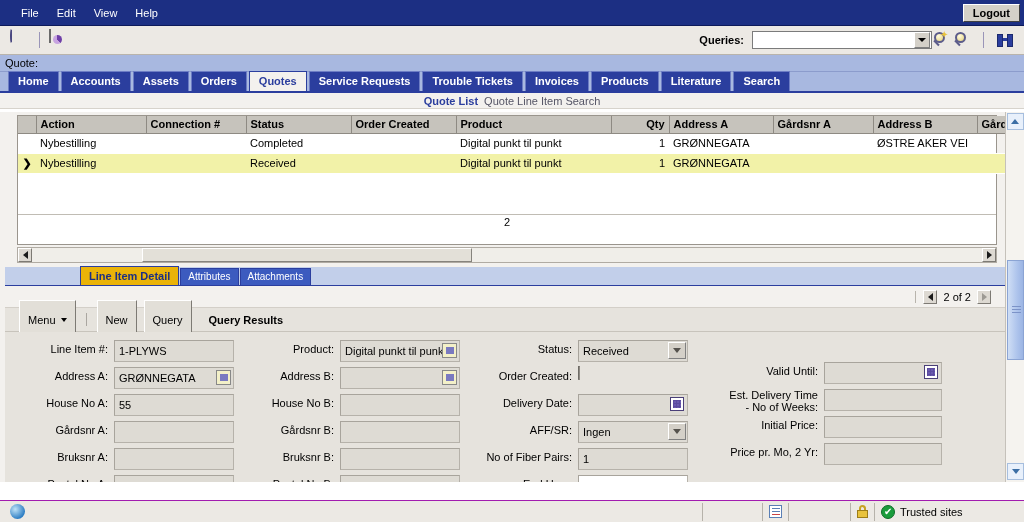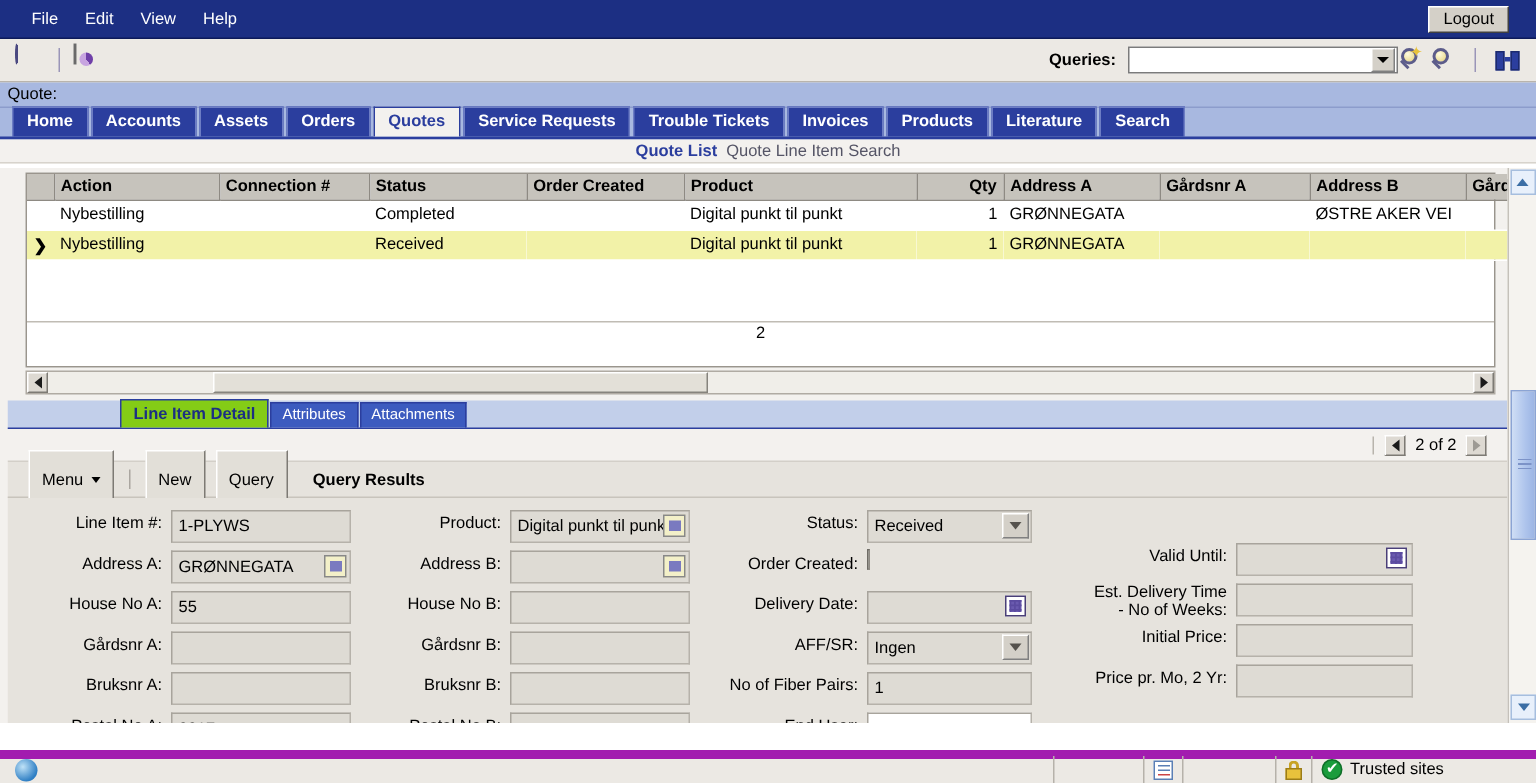--- a/index.html
+++ b/index.html
@@ -23,22 +23,22 @@
   }
   .menubar .mi {
     color: #ffffff; font-size: 11px;
     padding: 2px 9px; cursor: default;
   }
   .menubar .spacer { flex: 1; }
   .logout-btn {
     background: #d4d0c8; color: #000;
     border: 1px solid #fff;
     border-right-color:#404040; border-bottom-color:#404040;
-    font-size: 11px; font-weight: normal;
-    padding: 2px 9px; margin-right: 18px; cursor: pointer;
+    font-size: 11px; font-weight: bold;
+    padding: 2px 9px; margin-right: 4px; cursor: pointer;
   }
 
   
   .toolbar {
     height: 29px; background: #ece9e4;
     display: flex; align-items: center;
     border-bottom: 1px solid #b9b4ac;
     padding-left: 10px;
   }
   .tb-icon { width: 20px; height: 20px; display:inline-block; cursor:pointer; }
@@ -149,21 +149,21 @@
     margin-top:4px; height:19px; background:#c2cfea;
     display:flex; align-items:flex-end; padding-left:75px;
     border-bottom:1px solid #2b3e9e;
   }
   .vtab {
     font-size:10px; color:#fff; background:#3c5bbf;
     padding:2px 7px; margin-right:1px; cursor:pointer;
     border:1px solid #2b3e9e; border-bottom:none; line-height:12px;
   }
   .vtab.active {
-    background:#84cc16; color:#1c2f83; font-weight:bold; font-size:11px;
+    background:#eab308; color:#1c2f83; font-weight:bold; font-size:11px;
     padding:3px 8px;
   }
 
   
   .pagerrow {
     height:22px; background:#f3f1ee; display:flex;
     align-items:center; justify-content:flex-end; padding-right:14px;
     border-bottom:1px solid #d3cfc8;
   }
   .pg-sep { width:1px; height:12px; background:#b8b4ac; margin-right:7px; }
@@ -282,22 +282,22 @@
     width:16px; height:16px; background:#2b3e9e;
     border:1px solid #7d8fd0; display:flex; align-items:center; justify-content:center; cursor:pointer;
   }
   .bb-right:after { content:""; border-top:4px solid transparent; border-bottom:4px solid transparent; border-left:5px solid #fff; }
   .bb-count { width:64px; background:#ece9e4; color:#000; font-size:11px;
     height:18px; display:flex; align-items:center; justify-content:center; }
 
   
   .statusbar {
     position:absolute; left:0; top:500px; width:1024px; height:22px;
-    background:#ece9e4; border-top:6px solid #a21caf;
-    display:flex; align-items:flex-end; font-size:11px;
+    background:#ece9e4; border-top:1px solid #a21caf;
+    display:flex; align-items:center; font-size:11px;
   }
   .sb-cell { height:18px; display:flex; align-items:center; padding:0 6px;
     border-left:1px solid #b6b2aa; }
   .sb-cell.first { border-left:none; }
   .sb-grow { flex:1; }
   .ie-ico { width:15px; height:15px; border-radius:50%;
     background:radial-gradient(circle at 35% 35%, #bfe2f7, #2f7fc4 70%); margin-left:4px; }
   .page-ico { width:13px; height:13px; background:#fff; border:1px solid #5a7fb5; position:relative; }
   .page-ico:after { content:""; position:absolute; left:2px; top:2px; width:8px; height:1px;
     box-shadow:0 0 0 0 #5a7fb5, 0 3px 0 0 #5a7fb5, 0 6px 0 0 #c44; background:#5a7fb5; }

